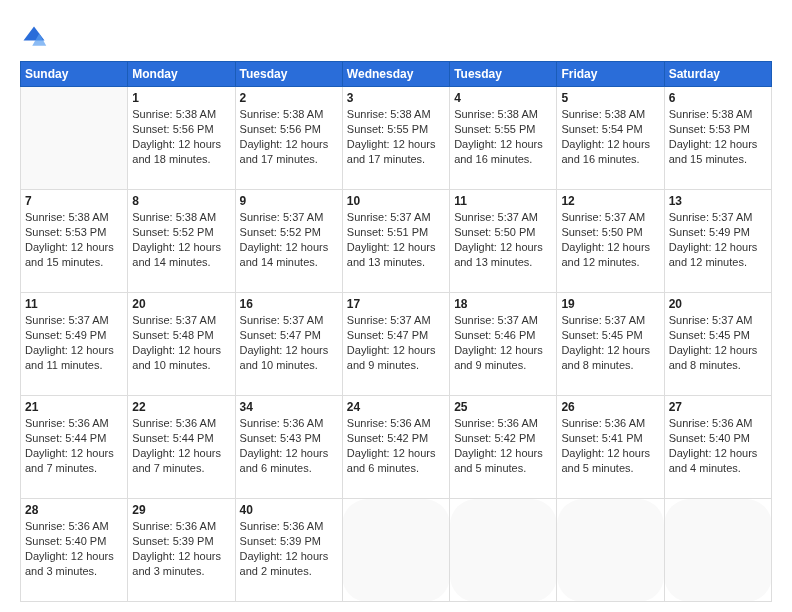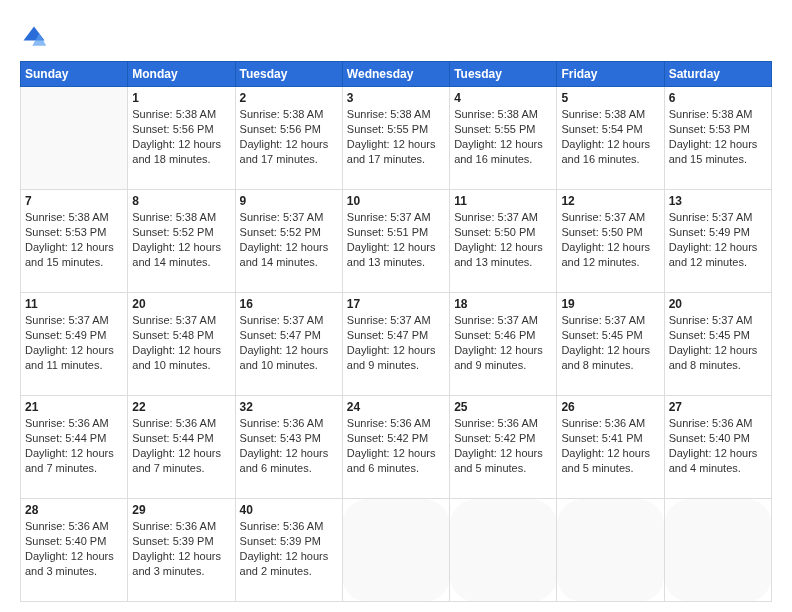--- a/index.html
+++ b/index.html
@@ -287,21 +287,21 @@
 and 7 minutes.</div>
           </td>
           <td>
             <div class="day-num">22</div>
             <div class="day-info" style="white-space: pre-line;">Sunrise: 5:36 AM
 Sunset: 5:44 PM
 Daylight: 12 hours
 and 7 minutes.</div>
           </td>
           <td>
-            <div class="day-num">32</div>
+            <div class="day-num">34</div>
             <div class="day-info" style="white-space: pre-line;">Sunrise: 5:36 AM
 Sunset: 5:43 PM
 Daylight: 12 hours
 and 6 minutes.</div>
           </td>
           <td>
             <div class="day-num">24</div>
             <div class="day-info" style="white-space: pre-line;">Sunrise: 5:36 AM
 Sunset: 5:42 PM
 Daylight: 12 hours

